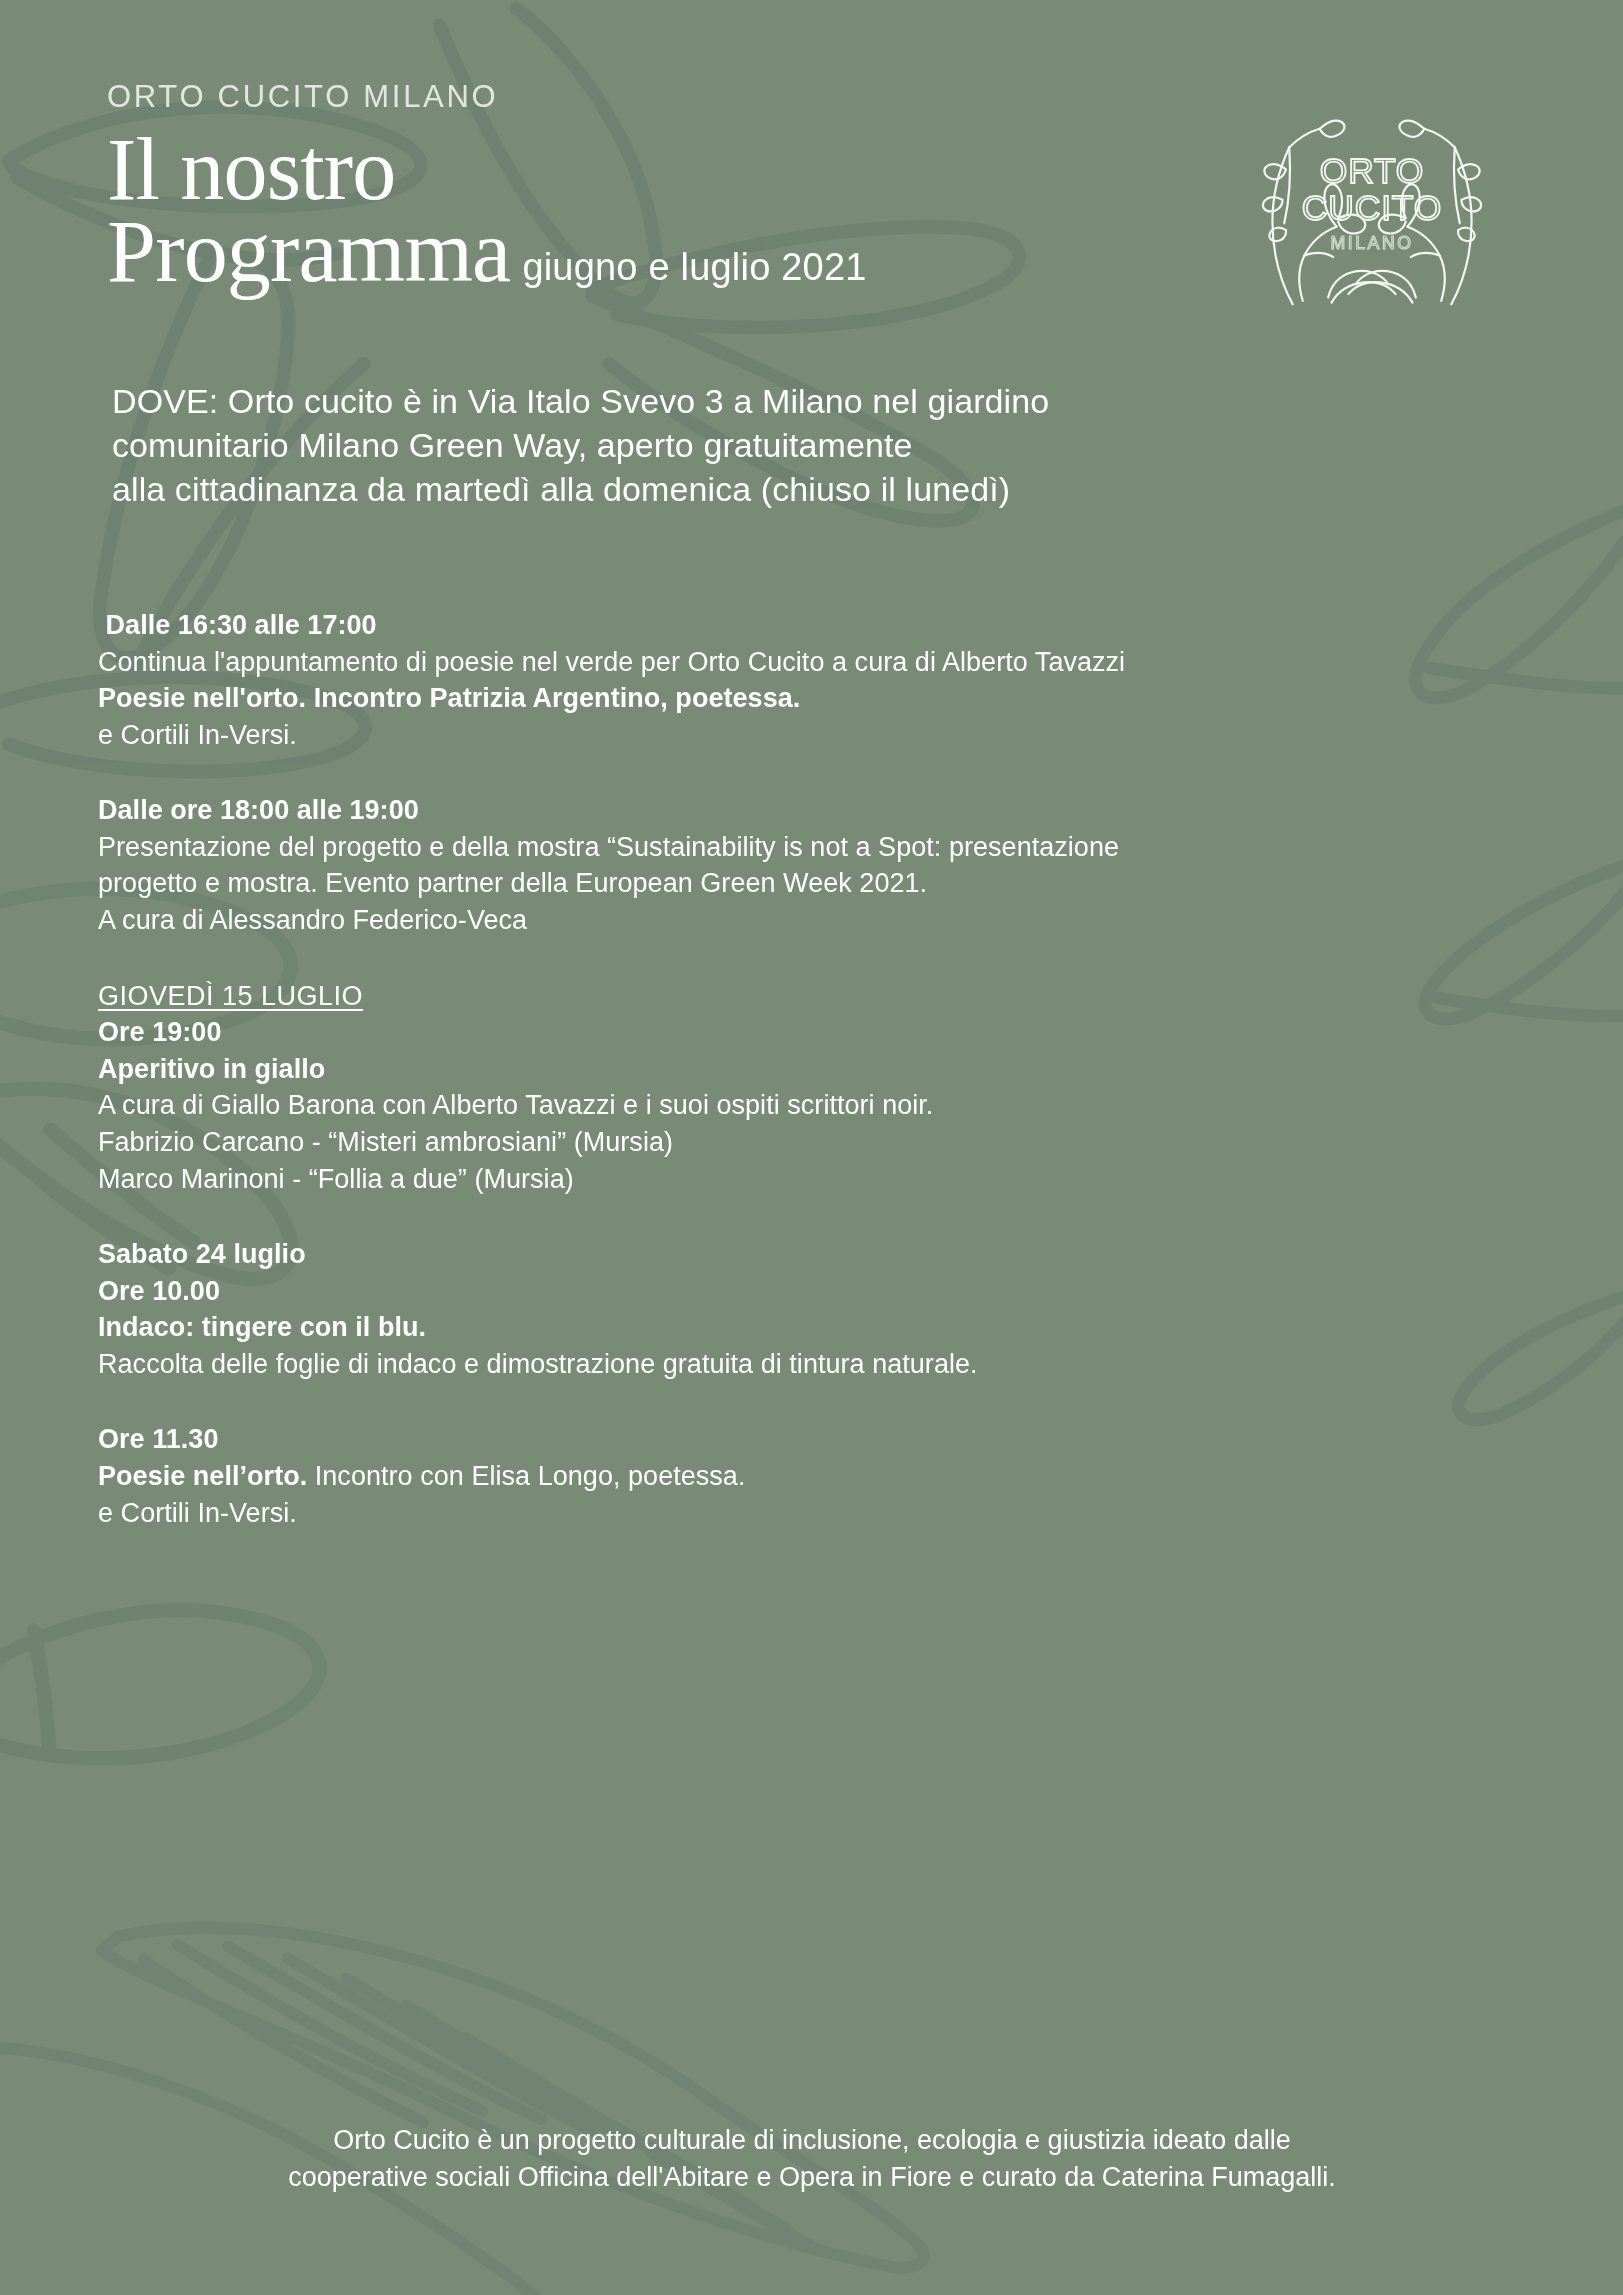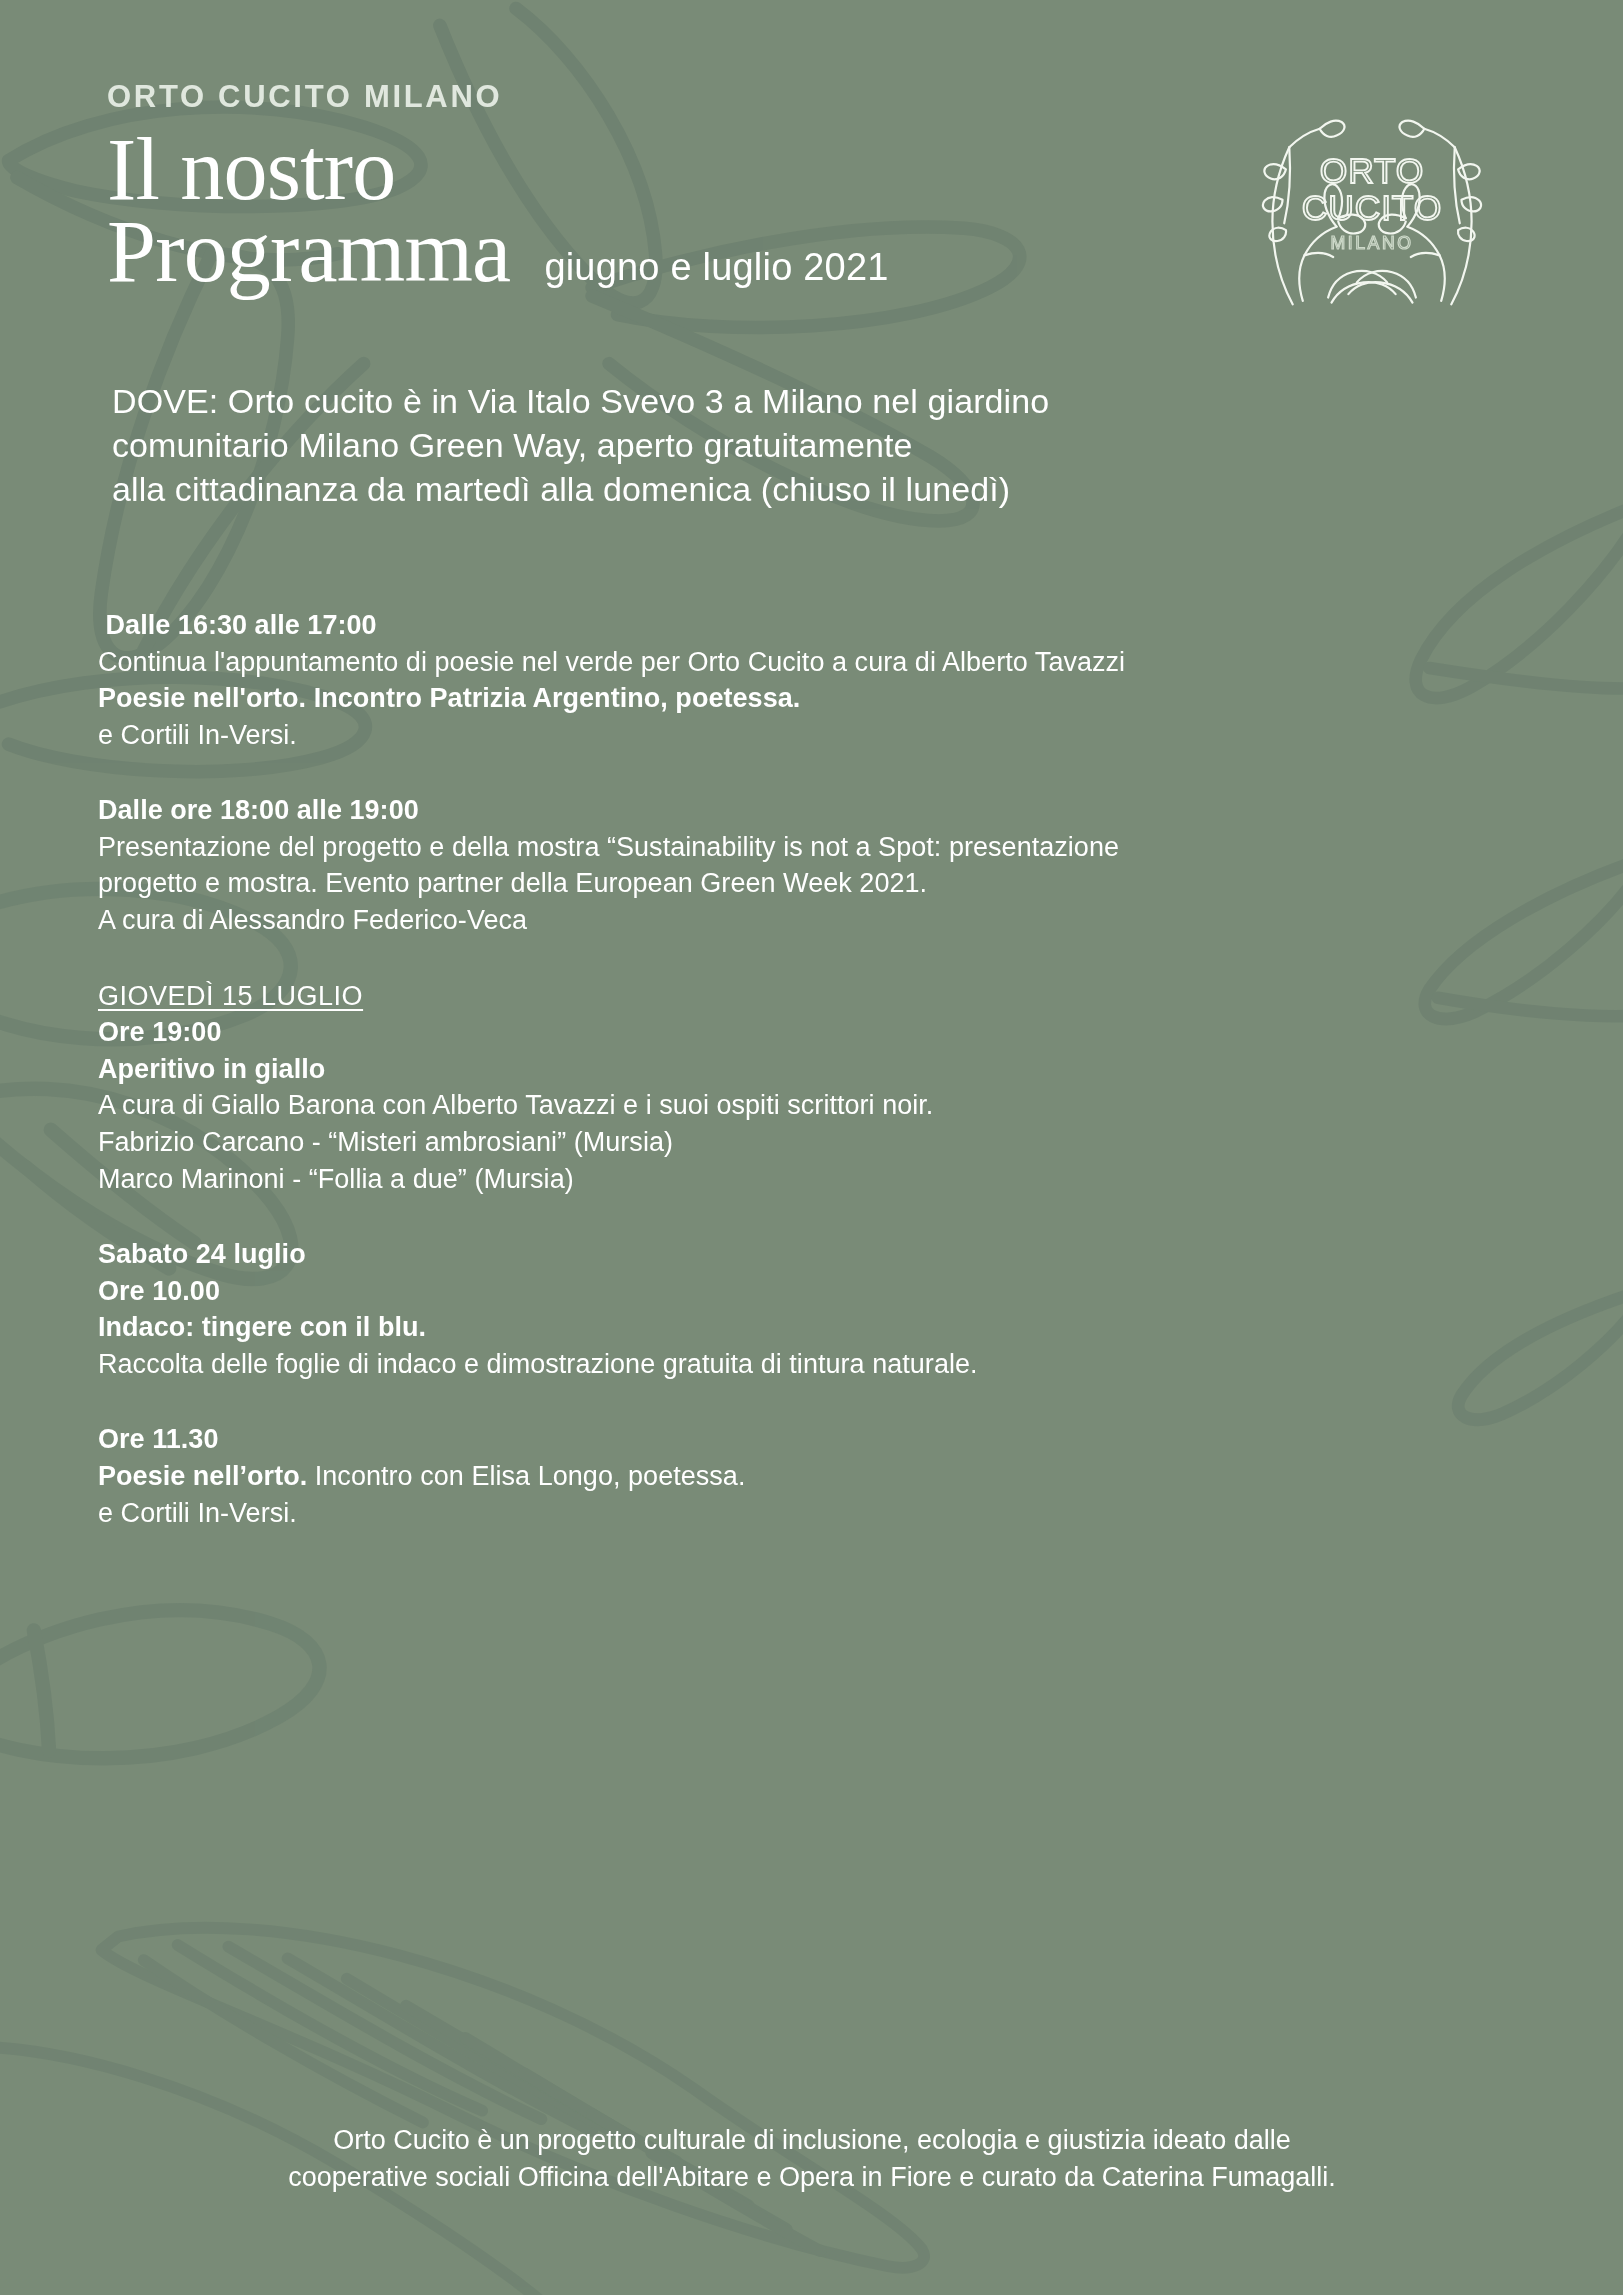--- a/index.html
+++ b/index.html
@@ -49,21 +49,21 @@
   .header {
     position: absolute;
     left: 107px;
     top: 81px;
     width: 1100px;
   }
 
   .brand-kicker {
     font-size: 31px;
     letter-spacing: 2.7px;
-    font-weight: 700;
+    font-weight: 400;
     color: #e8efe6;
     line-height: 1;
     margin-bottom: 14.4px;
     white-space: nowrap;
     font-stretch: condensed;
     transform: scaleX(1.0);
     transform-origin: left center;
     opacity: .93;
   }
 
@@ -77,21 +77,21 @@
     font-weight: 400;
     font-size: 88px;
     letter-spacing: -0.8px;
     color: #ffffff;
     line-height: 1.0;
   }
 
   .title-line2-wrap {
     display: flex;
     align-items: flex-end;
-    gap: 34px;
+    gap: 12px;
     margin-top: -8.5px;
   }
 
   .title-line2 {
     font-family: "Liberation Serif", serif;
     font-weight: 400;
     font-size: 88px;
     letter-spacing: -0.8px;
     color: #ffffff;
     line-height: 1.05;

